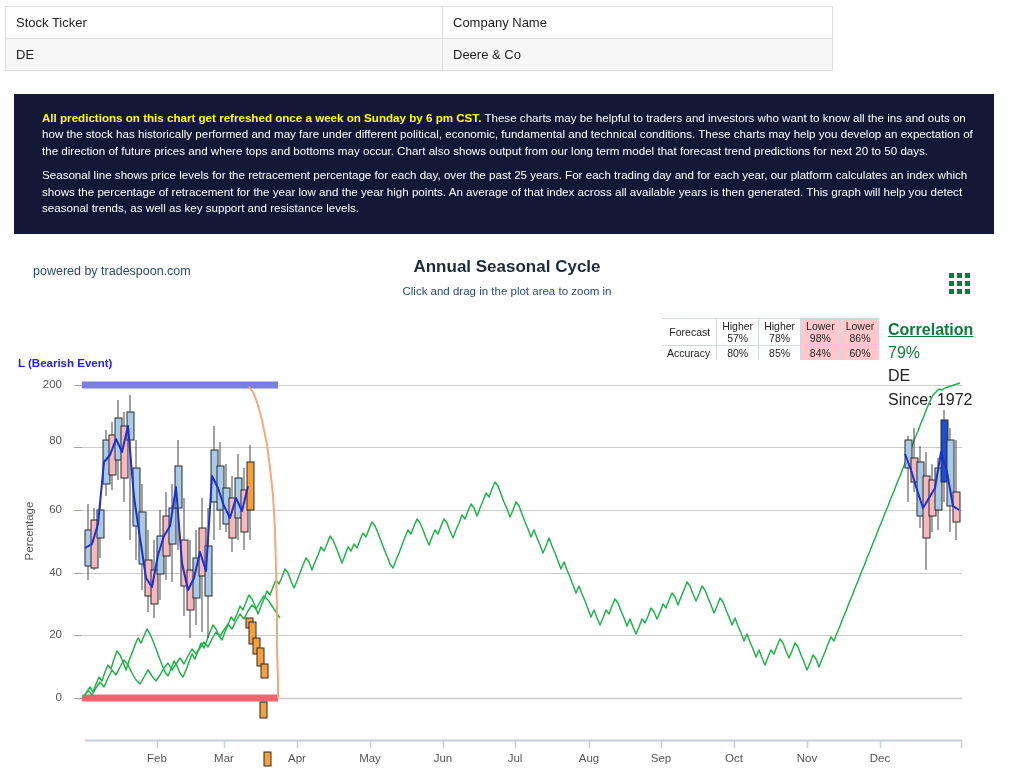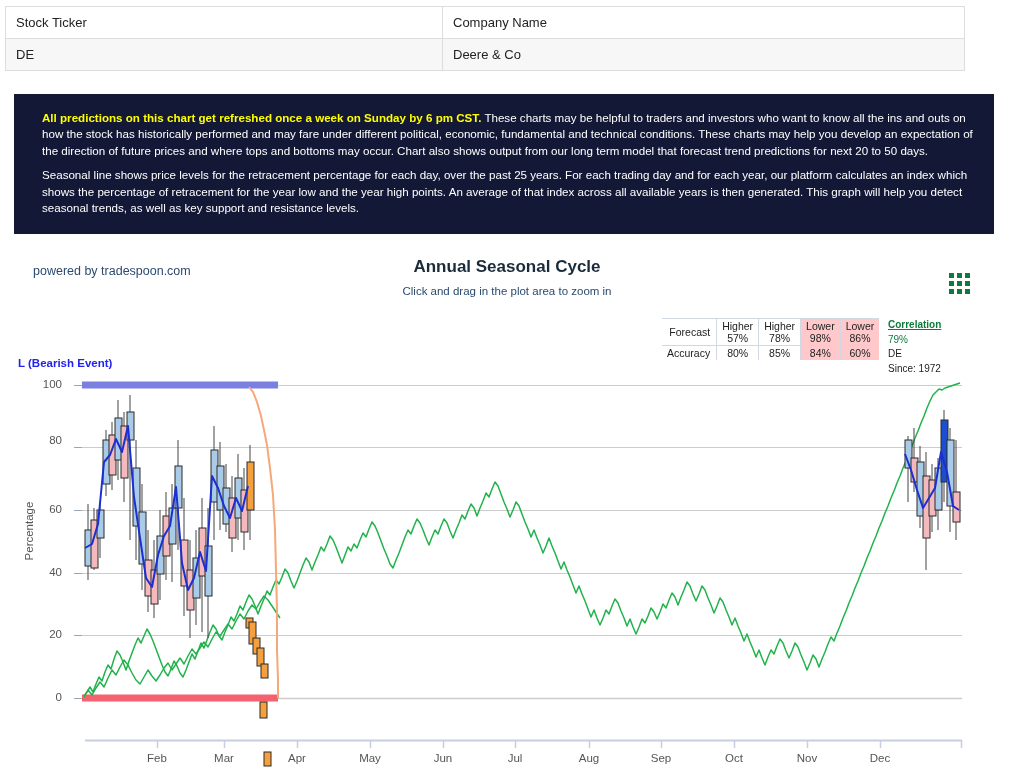--- a/index.html
+++ b/index.html
@@ -6,21 +6,21 @@
     margin: 0; padding: 0;
     width: 1014px; height: 775px;
     background: #ffffff;
     font-family: "Liberation Sans", sans-serif;
     overflow: hidden;
   }
   * { box-sizing: border-box; }
 
   
   .ticker-table {
-    width: 960px;
+    width: 828px;
     margin: 6px 5px 12px 5px;
     border-collapse: collapse;
     table-layout: fixed;
   }
   .ticker-table td {
     border: 1px solid #dddddd;
     font-size: 13px;
     color: #222222;
     padding: 8px 10px;
     height: 30px;
@@ -145,21 +145,21 @@
   }
   .fc .hdr { font-weight: bold; font-size: 10.5px; color: #111; padding-bottom: 2px;}
   .fc .rowlabel { text-align: right; color: #222; padding-right: 6px; }
   .fc .vline { border-left: 1px solid #cfd8e3; }
   .fc .hline { border-top: 1px solid #cfd8e3; }
   .fc .pink { background: #ffc9cc; }
   .fc .cell2 { line-height: 1.15; }
   .fc-side {
     position: absolute;
     left: 226px; top: 0px;
-    font-size: 10px;
+    font-size: 16px;
     line-height: 1.45;
     color: #222;
     white-space: nowrap;
   }
   .fc-side .corr {
     color: #0f7a3d;
     font-weight: bold;
     text-decoration: underline;
   }
   .fc-side .pct { color: #0f7a3d; }
@@ -282,21 +282,21 @@
 
   <div class="plot">
 
     <div class="ylabel">Percentage</div>
 
     <div class="ytick" style="top:458px">0</div>
     <div class="ytick" style="top:395px">20</div>
     <div class="ytick" style="top:333px">40</div>
     <div class="ytick" style="top:270px">60</div>
     <div class="ytick" style="top:201px">80</div>
-    <div class="ytick" style="top:145px">100</div>
+    <div class="ytick" style="top:145px">200</div>
 
     <div class="xtick" style="left:157px">Feb</div>
     <div class="xtick" style="left:224px">Mar</div>
     <div class="xtick" style="left:297px">Apr</div>
     <div class="xtick" style="left:370px">May</div>
     <div class="xtick" style="left:443px">Jun</div>
     <div class="xtick" style="left:515px">Jul</div>
     <div class="xtick" style="left:589px">Aug</div>
     <div class="xtick" style="left:661px">Sep</div>
     <div class="xtick" style="left:734px">Oct</div>

